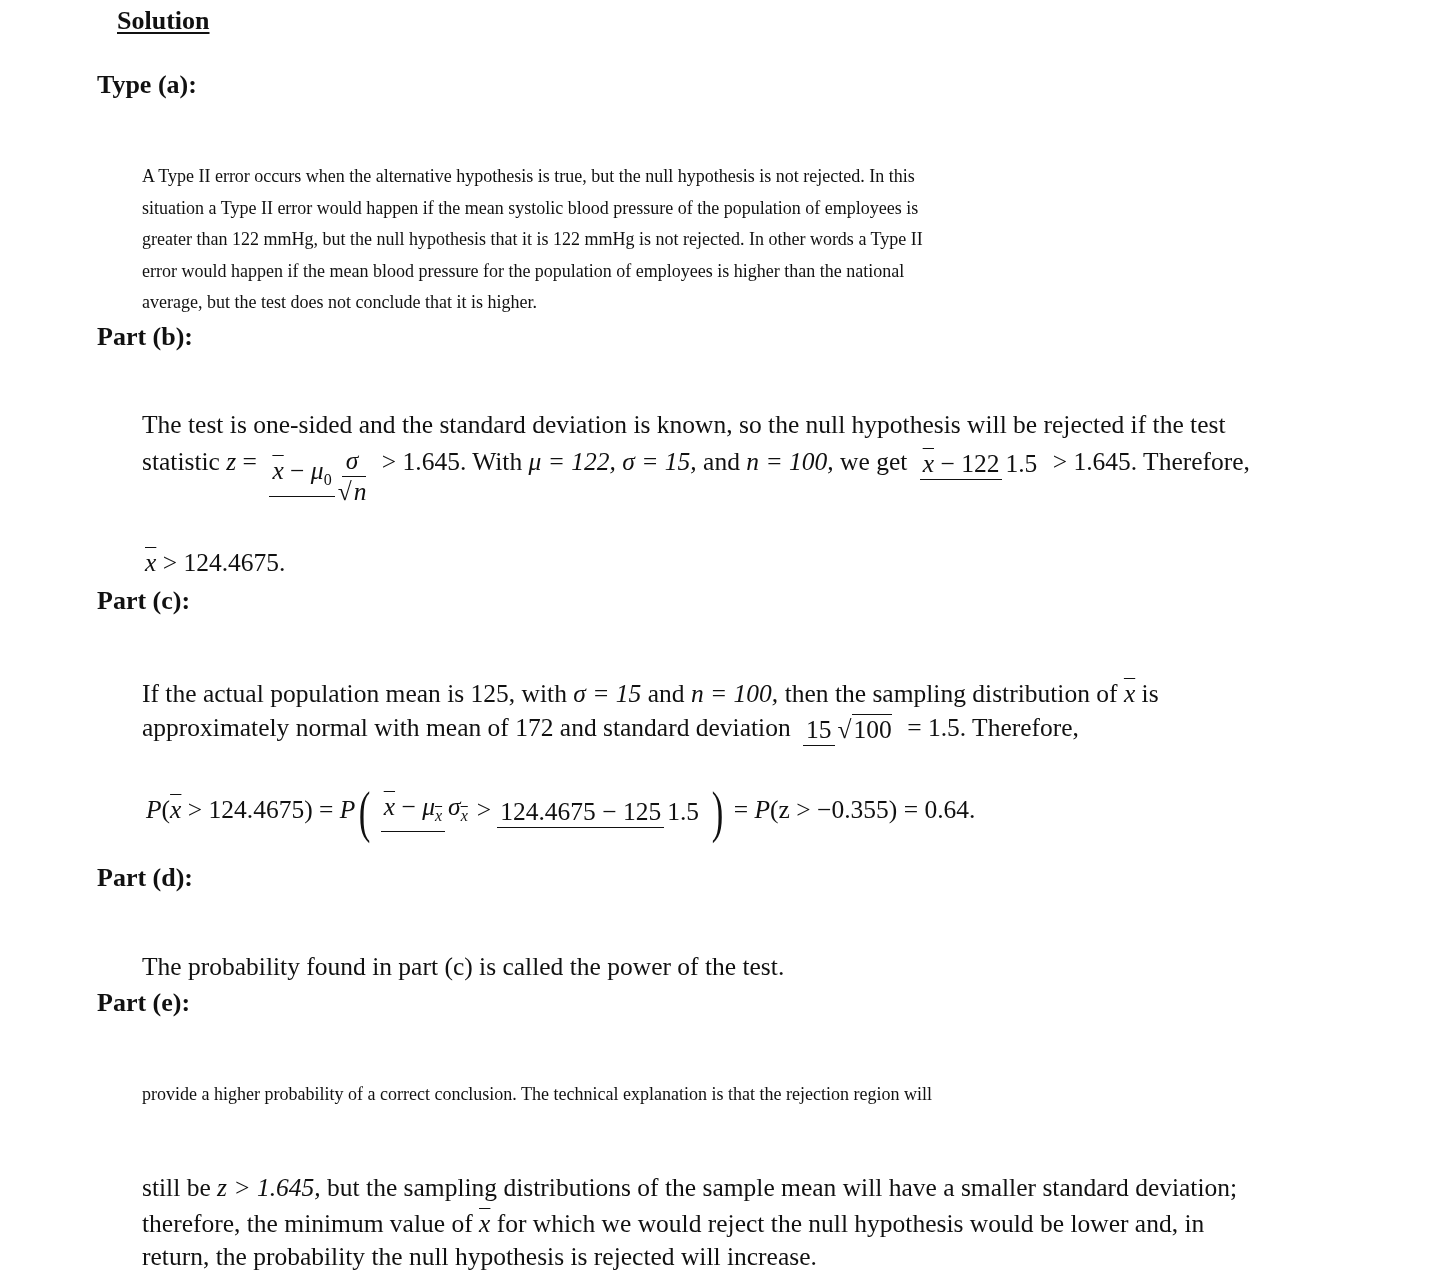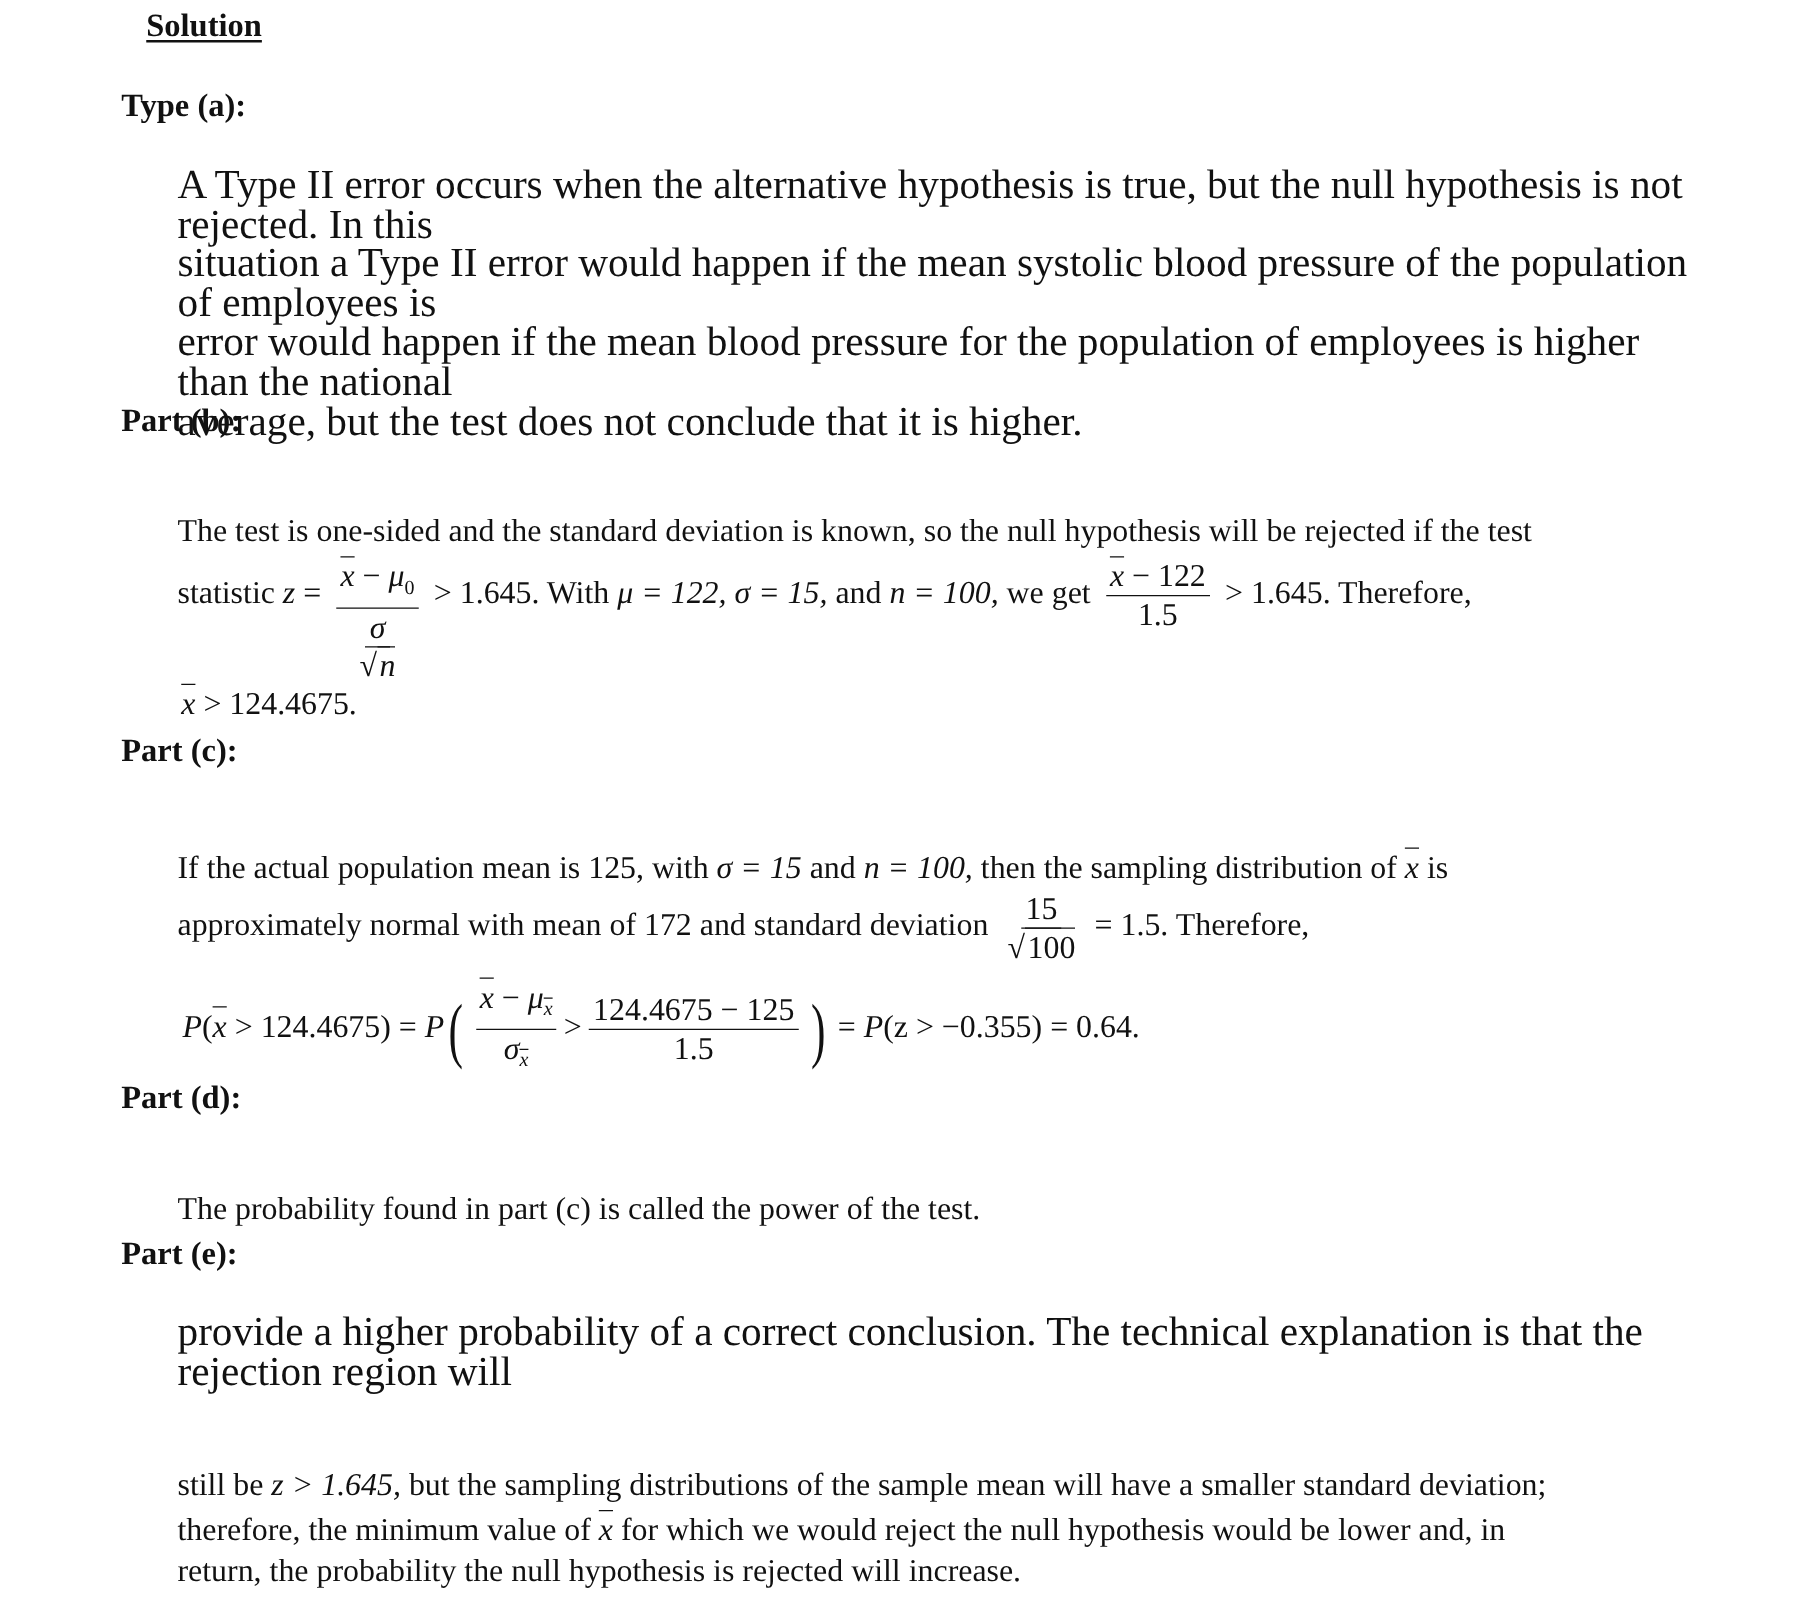--- a/index.html
+++ b/index.html
@@ -8,41 +8,42 @@
     font-family: "Liberation Serif", "DejaVu Serif", serif;
     color: #111111;
   }
   .abs { position: absolute; }
   .title {
     left: 97px; top: 6px; font-size: 26px; font-weight: bold;
     text-decoration: underline; text-underline-offset: 3px; text-decoration-thickness: 2px; margin-left: 20px;
   }
   .head { left: 97px; font-size: 26px; font-weight: bold; }
   .para {
-    left: 142px; width: 1210px; font-size: 33px; line-height: 31.6px;
+    left: 142px; width: 1210px; font-size: 18px; line-height: 31.6px; margin-top: 28px;
   }
   .line { left: 142px; font-size: 25.5px; white-space: nowrap; line-height: 32px; margin-top: 26px; }
   .it { font-style: italic; }
   .xbar { font-style: italic; text-decoration: overline; text-decoration-thickness: 1px; }
-  .frac { display: inline-flex; flex-direction: column; align-items: center; vertical-align: middle; margin: 0 6px; line-height: 30px; }
+  .frac { display: inline-flex; align-items: center; vertical-align: middle; margin: 0 6px; line-height: 30px; }
   .frac .num { border-bottom: 1.5px solid #111; padding: 0 3px; }
   .frac .den { padding: 0 3px; }
   .sqrt { border-top: 1.5px solid #111; padding-left: 2px; }
   .paren { font-size: 58px; font-weight: 200; vertical-align: middle; line-height: 58px; display: inline-block; transform: scaleX(0.6); }
   sub { font-size: 16px; }
 </style>
 </head>
 <body>
 
 <div class="abs title">Solution</div>
 
 <div class="abs head" style="top:70px">Type (a):</div>
 <div class="abs para" style="top:133px">
   <div>A Type II error occurs when the alternative hypothesis is true, but the null hypothesis is not rejected. In this</div>
   <div>situation a Type II error would happen if the mean systolic blood pressure of the population of employees is</div>
+  <div>greater than 122 mmHg, but the null hypothesis that it is 122 mmHg is not rejected. In other words a Type II</div>
   <div>error would happen if the mean blood pressure for the population of employees is higher than the national</div>
   <div>average, but the test does not conclude that it is higher.</div>
 </div>
 
 <div class="abs head" style="top:322px">Part (b):</div>
 <div class="abs line" style="top:383px">The test is one-sided and the standard deviation is known, so the null hypothesis will be rejected if the test</div>
 <div class="abs line" style="top:420px">
   <span>statistic</span>
   <span class="it">z</span>
   <span>=</span>

